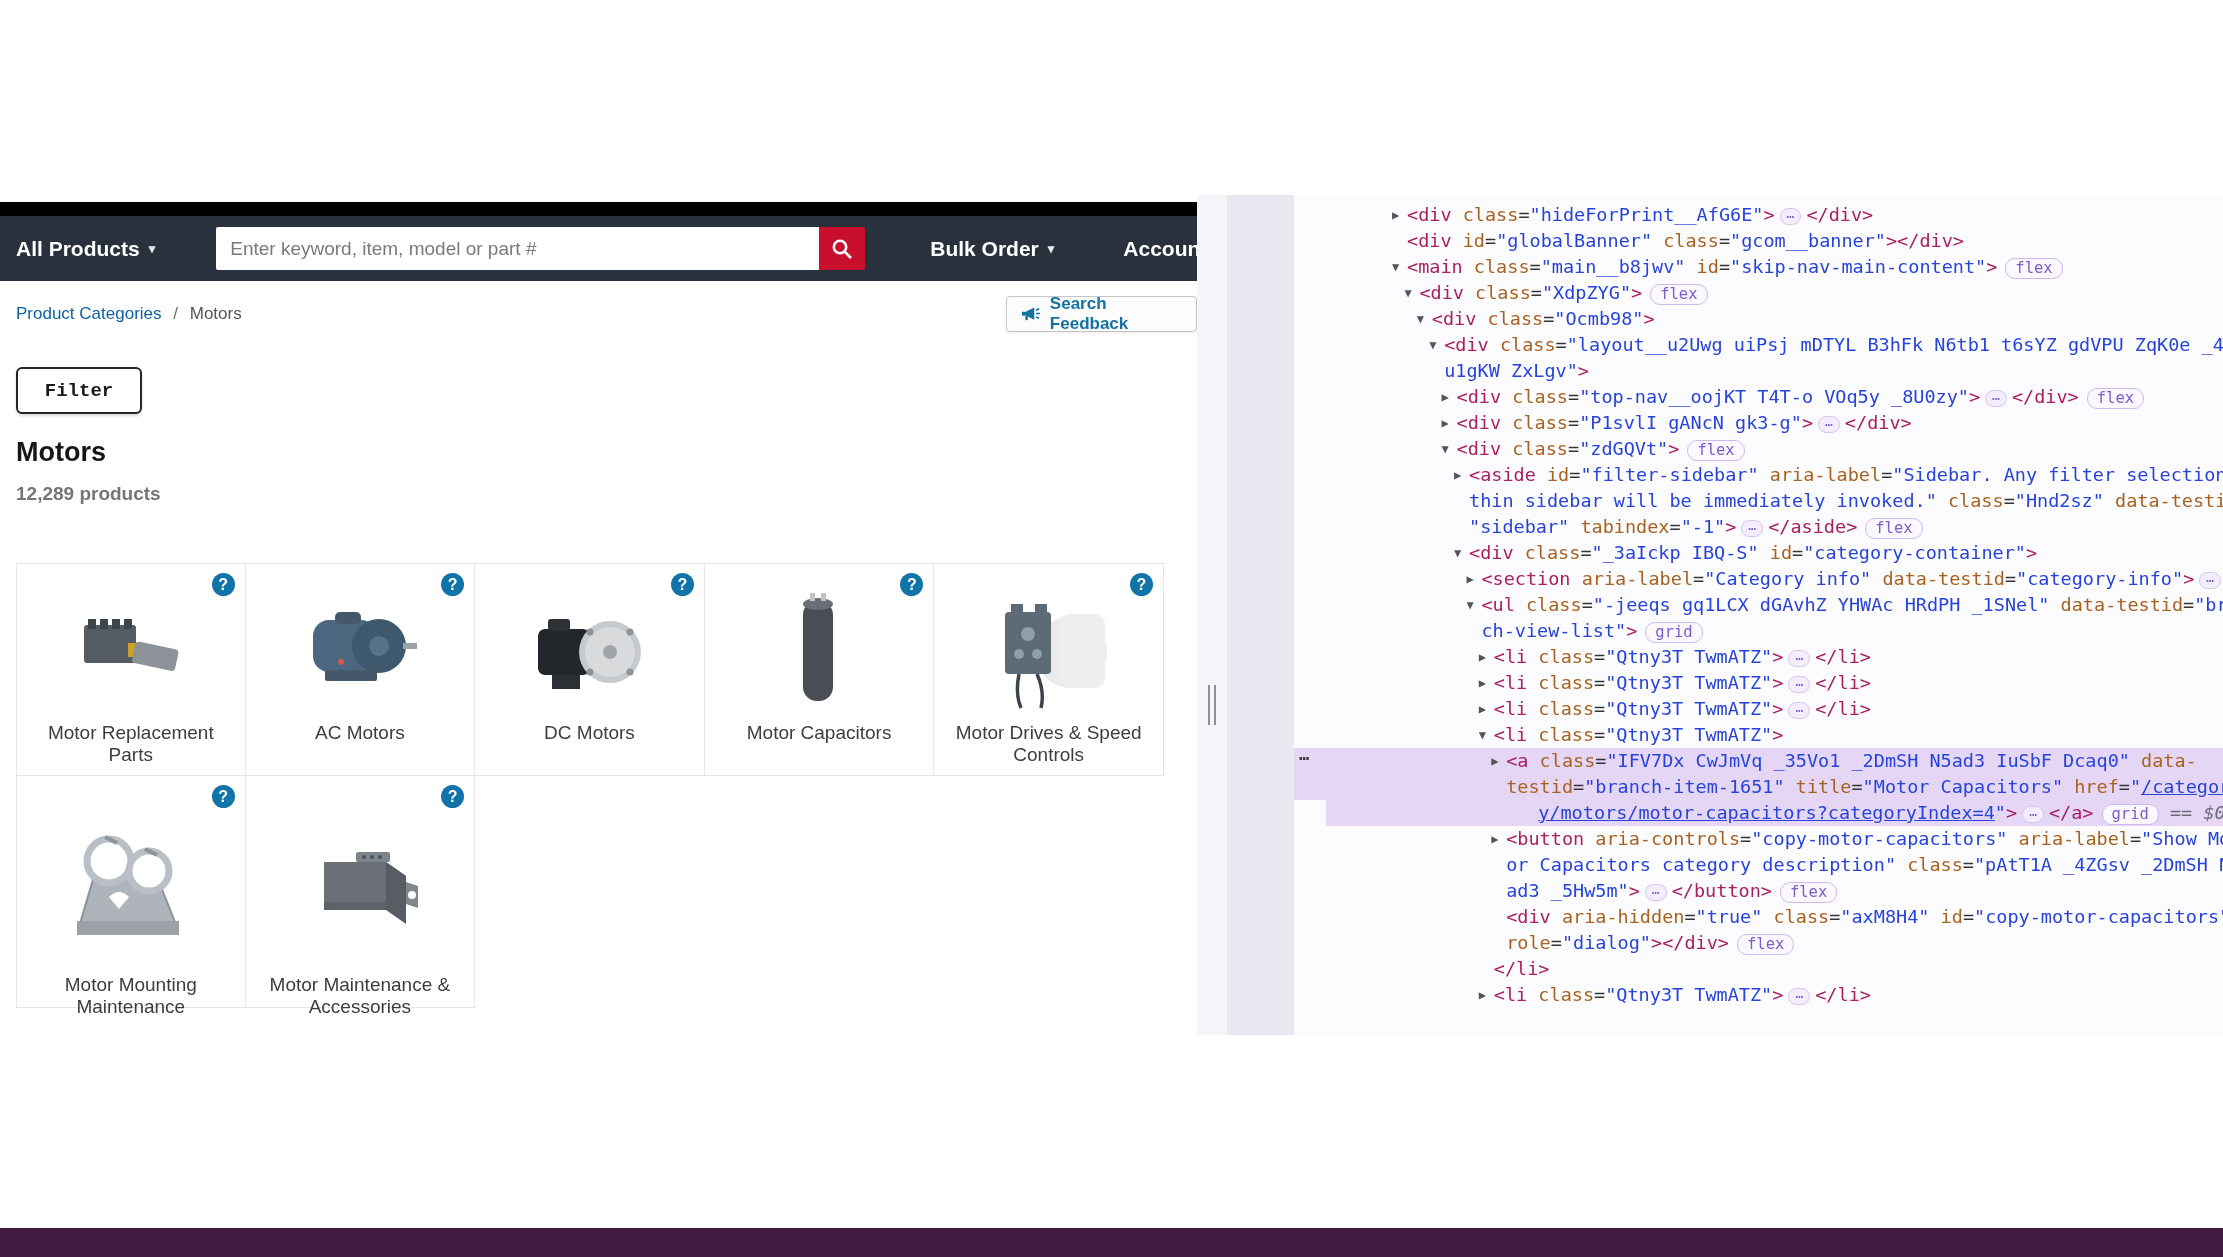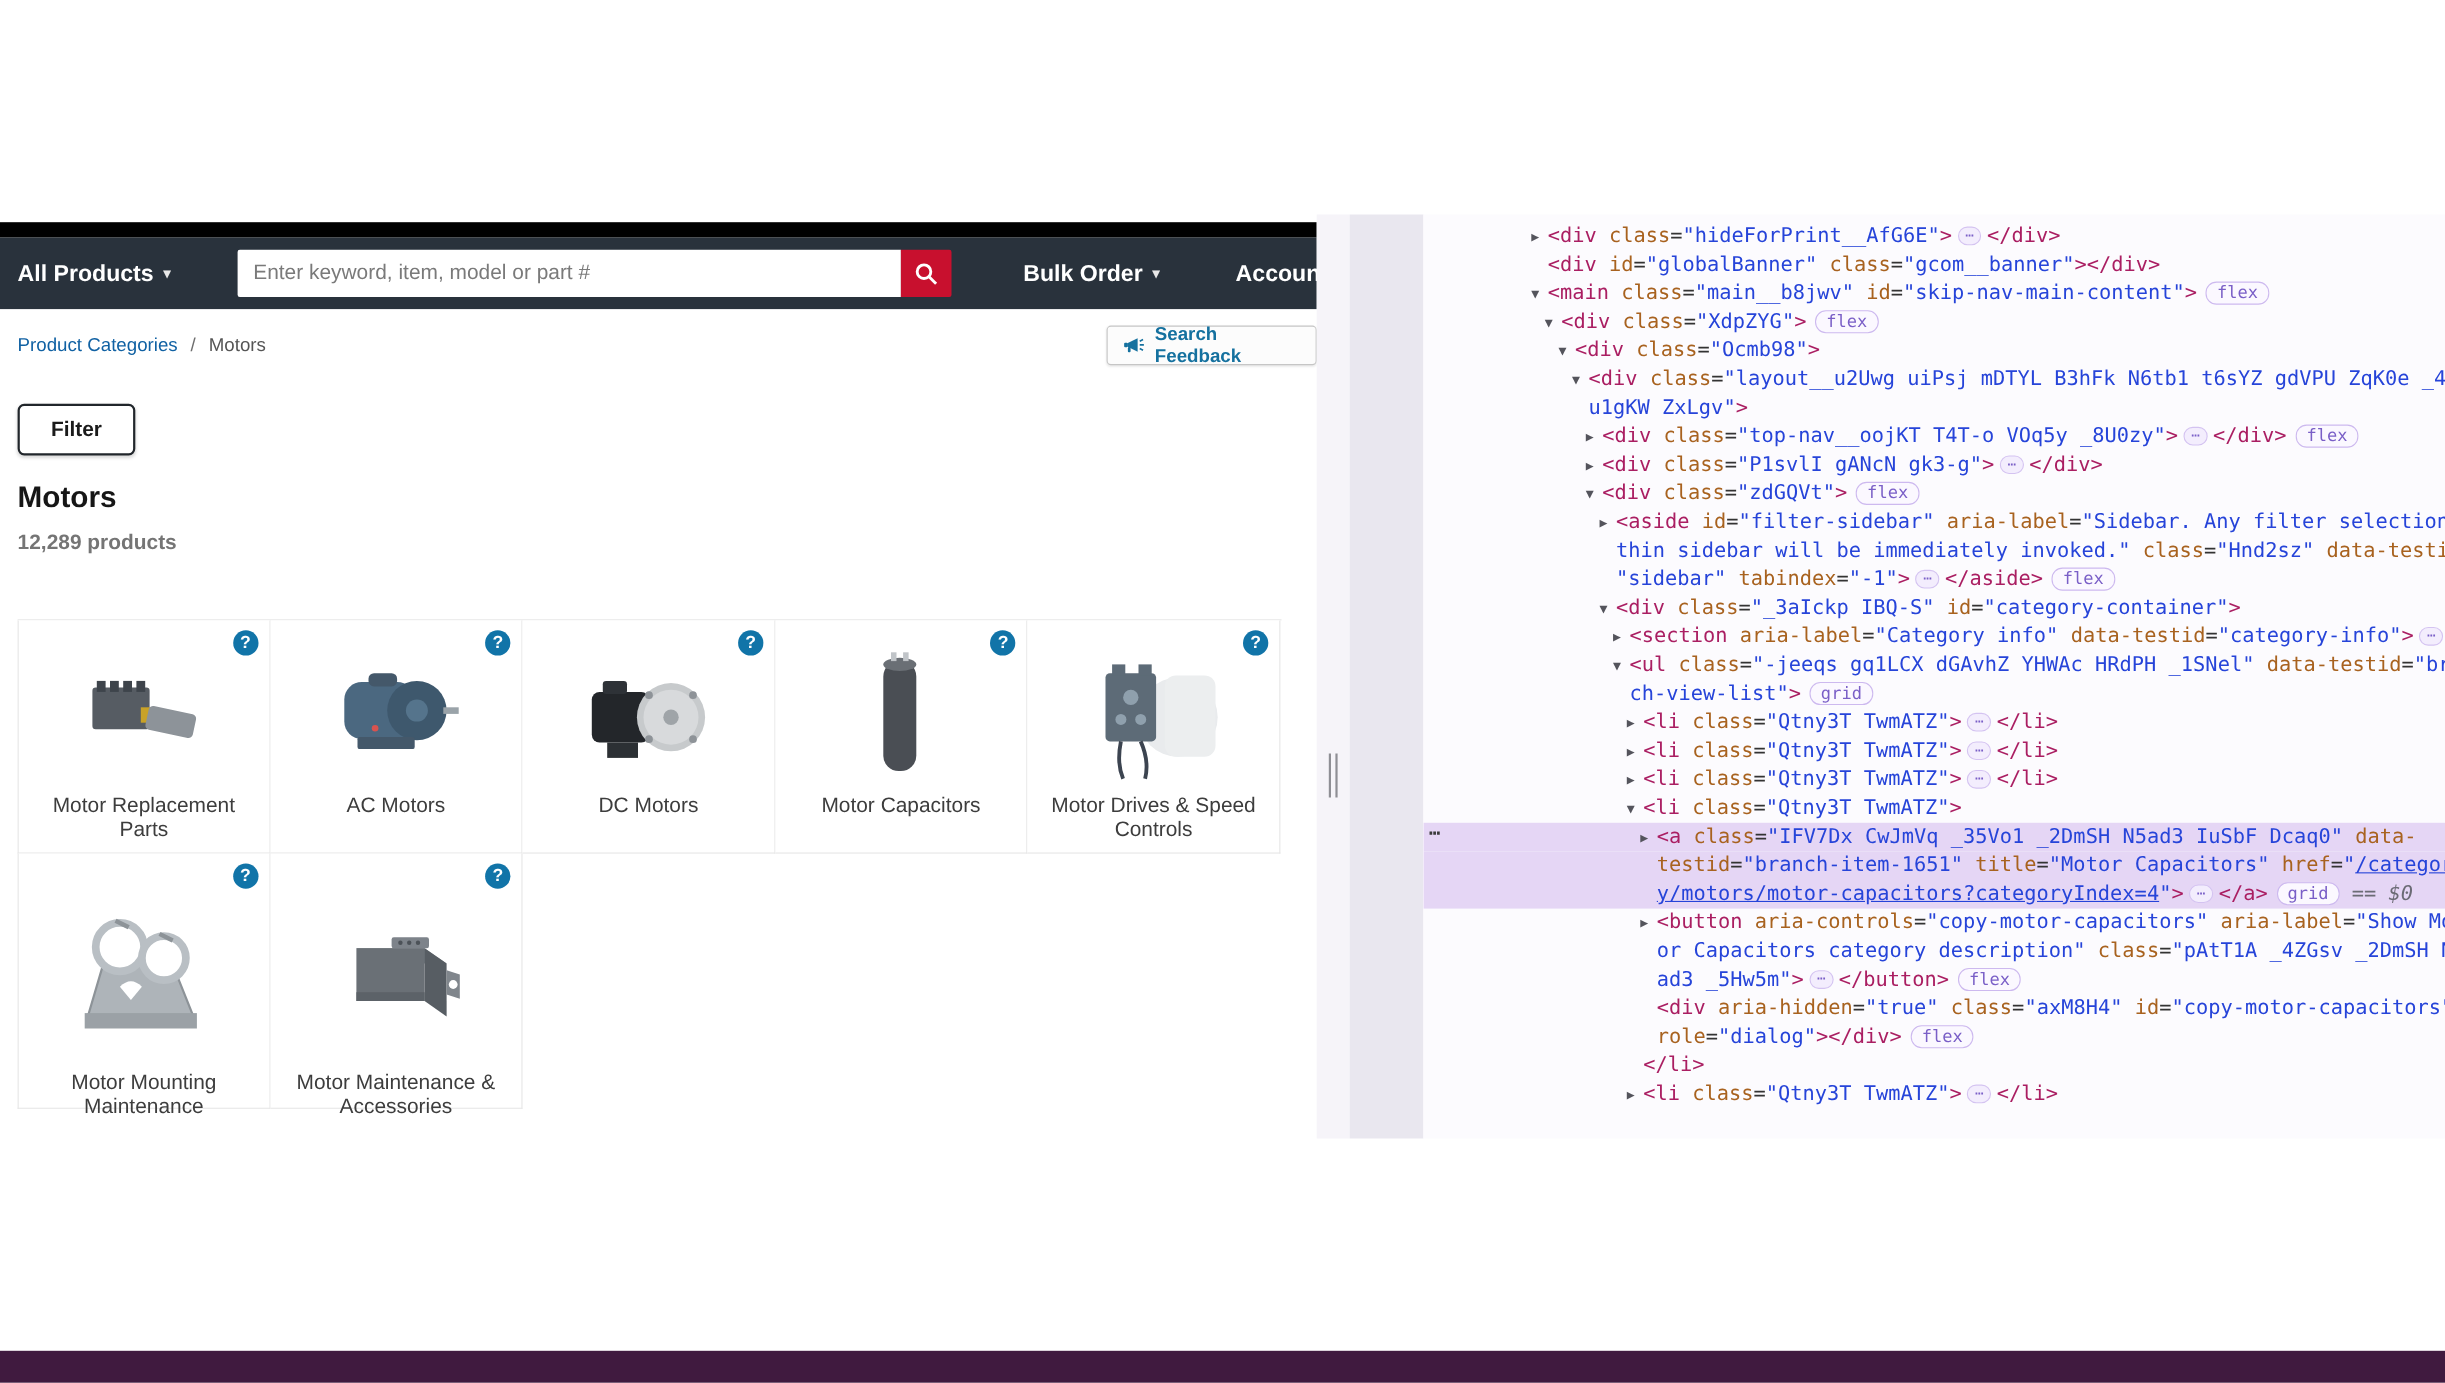--- a/index.html
+++ b/index.html
@@ -24,23 +24,23 @@
   #breadcrumb { position:absolute; left:16px; top:304px; font-size:17px; }
   #breadcrumb .lnk { color:#1061a3; cursor:pointer; }
   #breadcrumb .sep { color:#6e6e6e; padding:0 7px; }
   #breadcrumb .cur { color:#555; }
 
   #feedback-btn { position:absolute; left:1006px; top:296px; height:36px; padding:0 14px;
       background:#fcfcfc; border:1px solid #c6c6c6; border-radius:4px; display:flex; gap:9px;
       align-items:center; font-size:17px; font-weight:bold; color:#15719f; cursor:pointer;
       box-shadow:0 1px 2px rgba(0,0,0,.08); }
 
-  #filter-btn { position:absolute; left:16px; top:367px; width:107px; height:47px; background:#fff;
+  #filter-btn { position:absolute; left:16px; top:367px; width:126px; height:47px; background:#fff;
       border:2px solid #21262b; border-radius:6px; font-size:19px; font-weight:bold; color:#1b1b1b;
-      cursor:pointer; box-shadow:0 2px 3px rgba(0,0,0,.15); font-family:Liberation Sans, sans-serif; }
+      cursor:pointer; box-shadow:0 2px 3px rgba(0,0,0,.15); font-family:Liberation Mono, monospace; }
 
   #page-title { position:absolute; left:16px; top:437px; font-size:27px; font-weight:bold; color:#161616; }
   #prod-count { position:absolute; left:16px; top:483px; font-size:19px; color:#757575;font-weight:bold; }
   #cat-desc  { position:absolute; left:16px; top:514px; font-size:19px; color:#2e2e2e; }
 
   #cards { position:absolute; left:16px; top:563px; width:1149px; display:grid;
            grid-template-columns:repeat(5,229.6px); grid-template-rows:212px 232px; border-top:1px solid #e6e6e6; }
   .cell { position:relative; border-right:1px solid #e6e6e6; border-bottom:1px solid #e6e6e6;
           background:#fff; cursor:pointer; }
   .cell.first { border-left:1px solid #e6e6e6; }
@@ -287,21 +287,21 @@
     <div class="dl" style="padding-left: 175px;"><span class="arrow" style="left: 160px;">▼</span><span class="tk-t">&lt;div</span><span class="tk-a"> class</span><span class="tk-p">=</span><span class="tk-v">"_3aIckp IBQ-S"</span><span class="tk-a"> id</span><span class="tk-p">=</span><span class="tk-v">"category-container"</span><span class="tk-t">&gt;</span></div>
     <div class="dl" style="padding-left: 187.4px;"><span class="arrow" style="left: 172.4px;">▶</span><span class="tk-t">&lt;section</span><span class="tk-a"> aria-label</span><span class="tk-p">=</span><span class="tk-v">"Category info"</span><span class="tk-a"> data-testid</span><span class="tk-p">=</span><span class="tk-v">"category-info"</span><span class="tk-t">&gt;</span><span class="pill">⋯</span></div>
     <div class="dl" style="padding-left: 187.4px;"><span class="arrow" style="left: 172.4px;">▼</span><span class="tk-t">&lt;ul</span><span class="tk-a"> class</span><span class="tk-p">=</span><span class="tk-v">"-jeeqs gq1LCX dGAvhZ YHWAc HRdPH _1SNel"</span><span class="tk-a"> data-testid</span><span class="tk-p">=</span><span class="tk-v">"bran</span></div>
     <div class="dl" style="padding-left: 187.4px;"><span class="tk-v">ch-view-list"</span><span class="tk-t">&gt;</span><span class="badge">grid</span></div>
     <div class="dl" style="padding-left: 199.8px;"><span class="arrow" style="left: 184.8px;">▶</span><span class="tk-t">&lt;li</span><span class="tk-a"> class</span><span class="tk-p">=</span><span class="tk-v">"Qtny3T TwmATZ"</span><span class="tk-t">&gt;</span><span class="pill">⋯</span><span class="tk-t">&lt;/li&gt;</span></div>
     <div class="dl" style="padding-left: 199.8px;"><span class="arrow" style="left: 184.8px;">▶</span><span class="tk-t">&lt;li</span><span class="tk-a"> class</span><span class="tk-p">=</span><span class="tk-v">"Qtny3T TwmATZ"</span><span class="tk-t">&gt;</span><span class="pill">⋯</span><span class="tk-t">&lt;/li&gt;</span></div>
     <div class="dl" style="padding-left: 199.8px;"><span class="arrow" style="left: 184.8px;">▶</span><span class="tk-t">&lt;li</span><span class="tk-a"> class</span><span class="tk-p">=</span><span class="tk-v">"Qtny3T TwmATZ"</span><span class="tk-t">&gt;</span><span class="pill">⋯</span><span class="tk-t">&lt;/li&gt;</span></div>
     <div class="dl" style="padding-left: 199.8px;"><span class="arrow" style="left: 184.8px;">▼</span><span class="tk-t">&lt;li</span><span class="tk-a"> class</span><span class="tk-p">=</span><span class="tk-v">"Qtny3T TwmATZ"</span><span class="tk-t">&gt;</span></div>
     <div class="dl hl" style="padding-left: 212.2px;"><span class="dots">⋯</span><span class="arrow" style="left: 197.2px;">▶</span><span class="tk-t">&lt;a</span><span class="tk-a"> class</span><span class="tk-p">=</span><span class="tk-v">"IFV7Dx CwJmVq _35Vo1 _2DmSH N5ad3 IuSbF Dcaq0"</span><span class="tk-a"> data-</span></div>
     <div class="dl hl" style="padding-left: 212.2px;"><span class="tk-a">testid</span><span class="tk-p">=</span><span class="tk-v">"branch-item-1651"</span><span class="tk-a"> title</span><span class="tk-p">=</span><span class="tk-v">"Motor Capacitors"</span><span class="tk-a"> href</span><span class="tk-p">=</span><span class="tk-v">"</span><span class="tk-lk">/categor</span></div>
-    <div class="dl hl" style="padding-left: 212.2px;"><span class="tk-lk">y/motors/motor-capacitors?categoryIndex=4</span><span class="tk-v">"</span><span class="tk-t">&gt;</span><span class="pill">⋯</span><span class="tk-t">&lt;/a&gt;</span><span class="badge">grid</span><span class="tk-eq"> == $0</span></div>
+    <div class="dl hl" style="padding-left: 212.2px; margin-left: 32px;"><span class="tk-lk">y/motors/motor-capacitors?categoryIndex=4</span><span class="tk-v">"</span><span class="tk-t">&gt;</span><span class="pill">⋯</span><span class="tk-t">&lt;/a&gt;</span><span class="badge">grid</span><span class="tk-eq"> == $0</span></div>
     <div class="dl" style="padding-left: 212.2px;"><span class="arrow" style="left: 197.2px;">▶</span><span class="tk-t">&lt;button</span><span class="tk-a"> aria-controls</span><span class="tk-p">=</span><span class="tk-v">"copy-motor-capacitors"</span><span class="tk-a"> aria-label</span><span class="tk-p">=</span><span class="tk-v">"Show Mot</span></div>
     <div class="dl" style="padding-left: 212.2px;"><span class="tk-v">or Capacitors category description"</span><span class="tk-a"> class</span><span class="tk-p">=</span><span class="tk-v">"pAtT1A _4ZGsv _2DmSH N5</span></div>
     <div class="dl" style="padding-left: 212.2px;"><span class="tk-v">ad3 _5Hw5m"</span><span class="tk-t">&gt;</span><span class="pill">⋯</span><span class="tk-t">&lt;/button&gt;</span><span class="badge">flex</span></div>
     <div class="dl" style="padding-left: 212.2px;"><span class="tk-t">&lt;div</span><span class="tk-a"> aria-hidden</span><span class="tk-p">=</span><span class="tk-v">"true"</span><span class="tk-a"> class</span><span class="tk-p">=</span><span class="tk-v">"axM8H4"</span><span class="tk-a"> id</span><span class="tk-p">=</span><span class="tk-v">"copy-motor-capacitors"</span></div>
     <div class="dl" style="padding-left: 212.2px;"><span class="tk-a">role</span><span class="tk-p">=</span><span class="tk-v">"dialog"</span><span class="tk-t">&gt;&lt;/div&gt;</span><span class="badge">flex</span></div>
     <div class="dl" style="padding-left: 199.8px;"><span class="tk-t">&lt;/li&gt;</span></div>
     <div class="dl" style="padding-left: 199.8px;"><span class="arrow" style="left: 184.8px;">▶</span><span class="tk-t">&lt;li</span><span class="tk-a"> class</span><span class="tk-p">=</span><span class="tk-v">"Qtny3T TwmATZ"</span><span class="tk-t">&gt;</span><span class="pill">⋯</span><span class="tk-t">&lt;/li&gt;</span></div>
   </div>
 
 <div id="footer-bar"></div>

